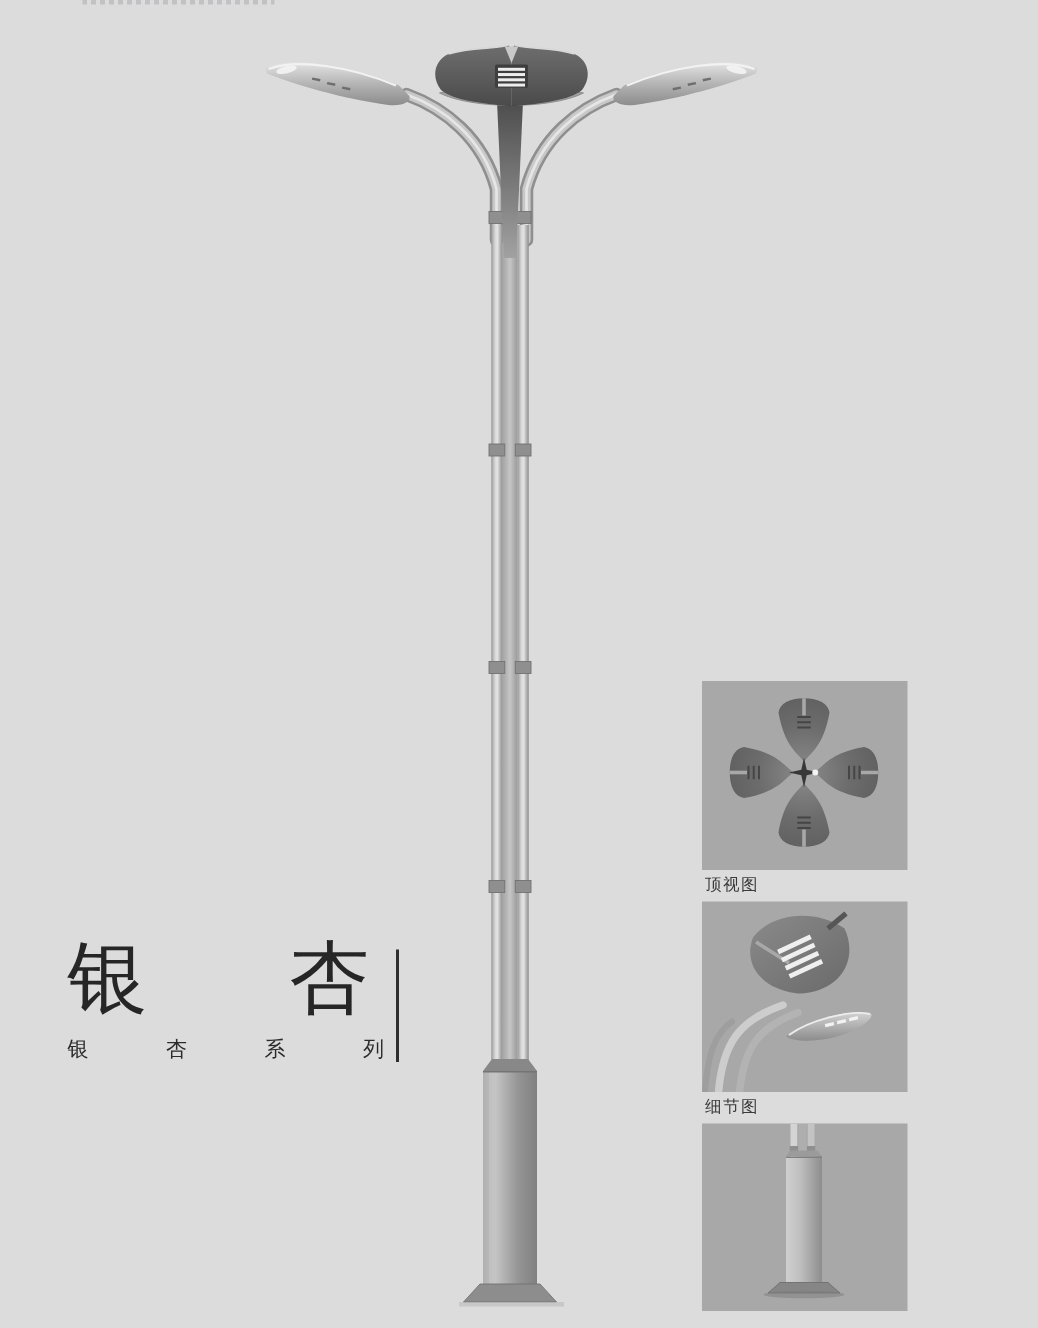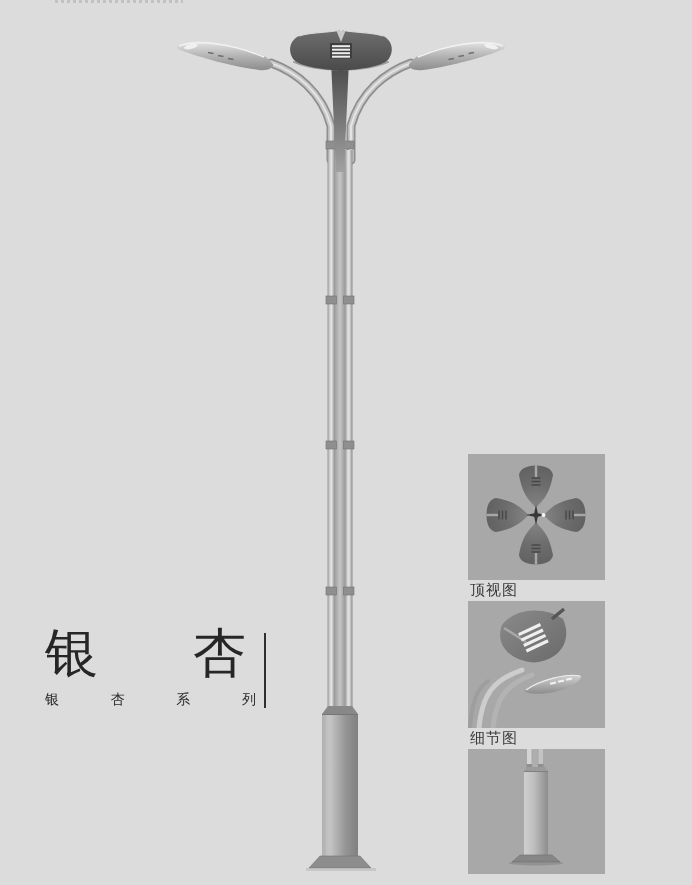--- a/index.html
+++ b/index.html
@@ -32,21 +32,21 @@
   }
 
   
   .panels { position:absolute; left:468px; top:454px; width:137px; }
   .panel { width:137px; background:#a8a8a8; overflow:hidden; }
   .panel svg { display:block; }
   .panel-top    { height:126px; }
   .panel-mid    { height:127px; }
   .panel-bottom { height:125px; }
   .panel-label {
-    height:14px; margin:3px 0 4px 2px; font-size:15px;
+    height:14px; margin:3px 0 4px 2px; font-size:11px;
     letter-spacing:1px; color:#3a3a3a; line-height:14px;
   }
 </style>
 </head>
 <body>
 
 <div class="page">
 
   <div class="cropped-header"></div>
 

